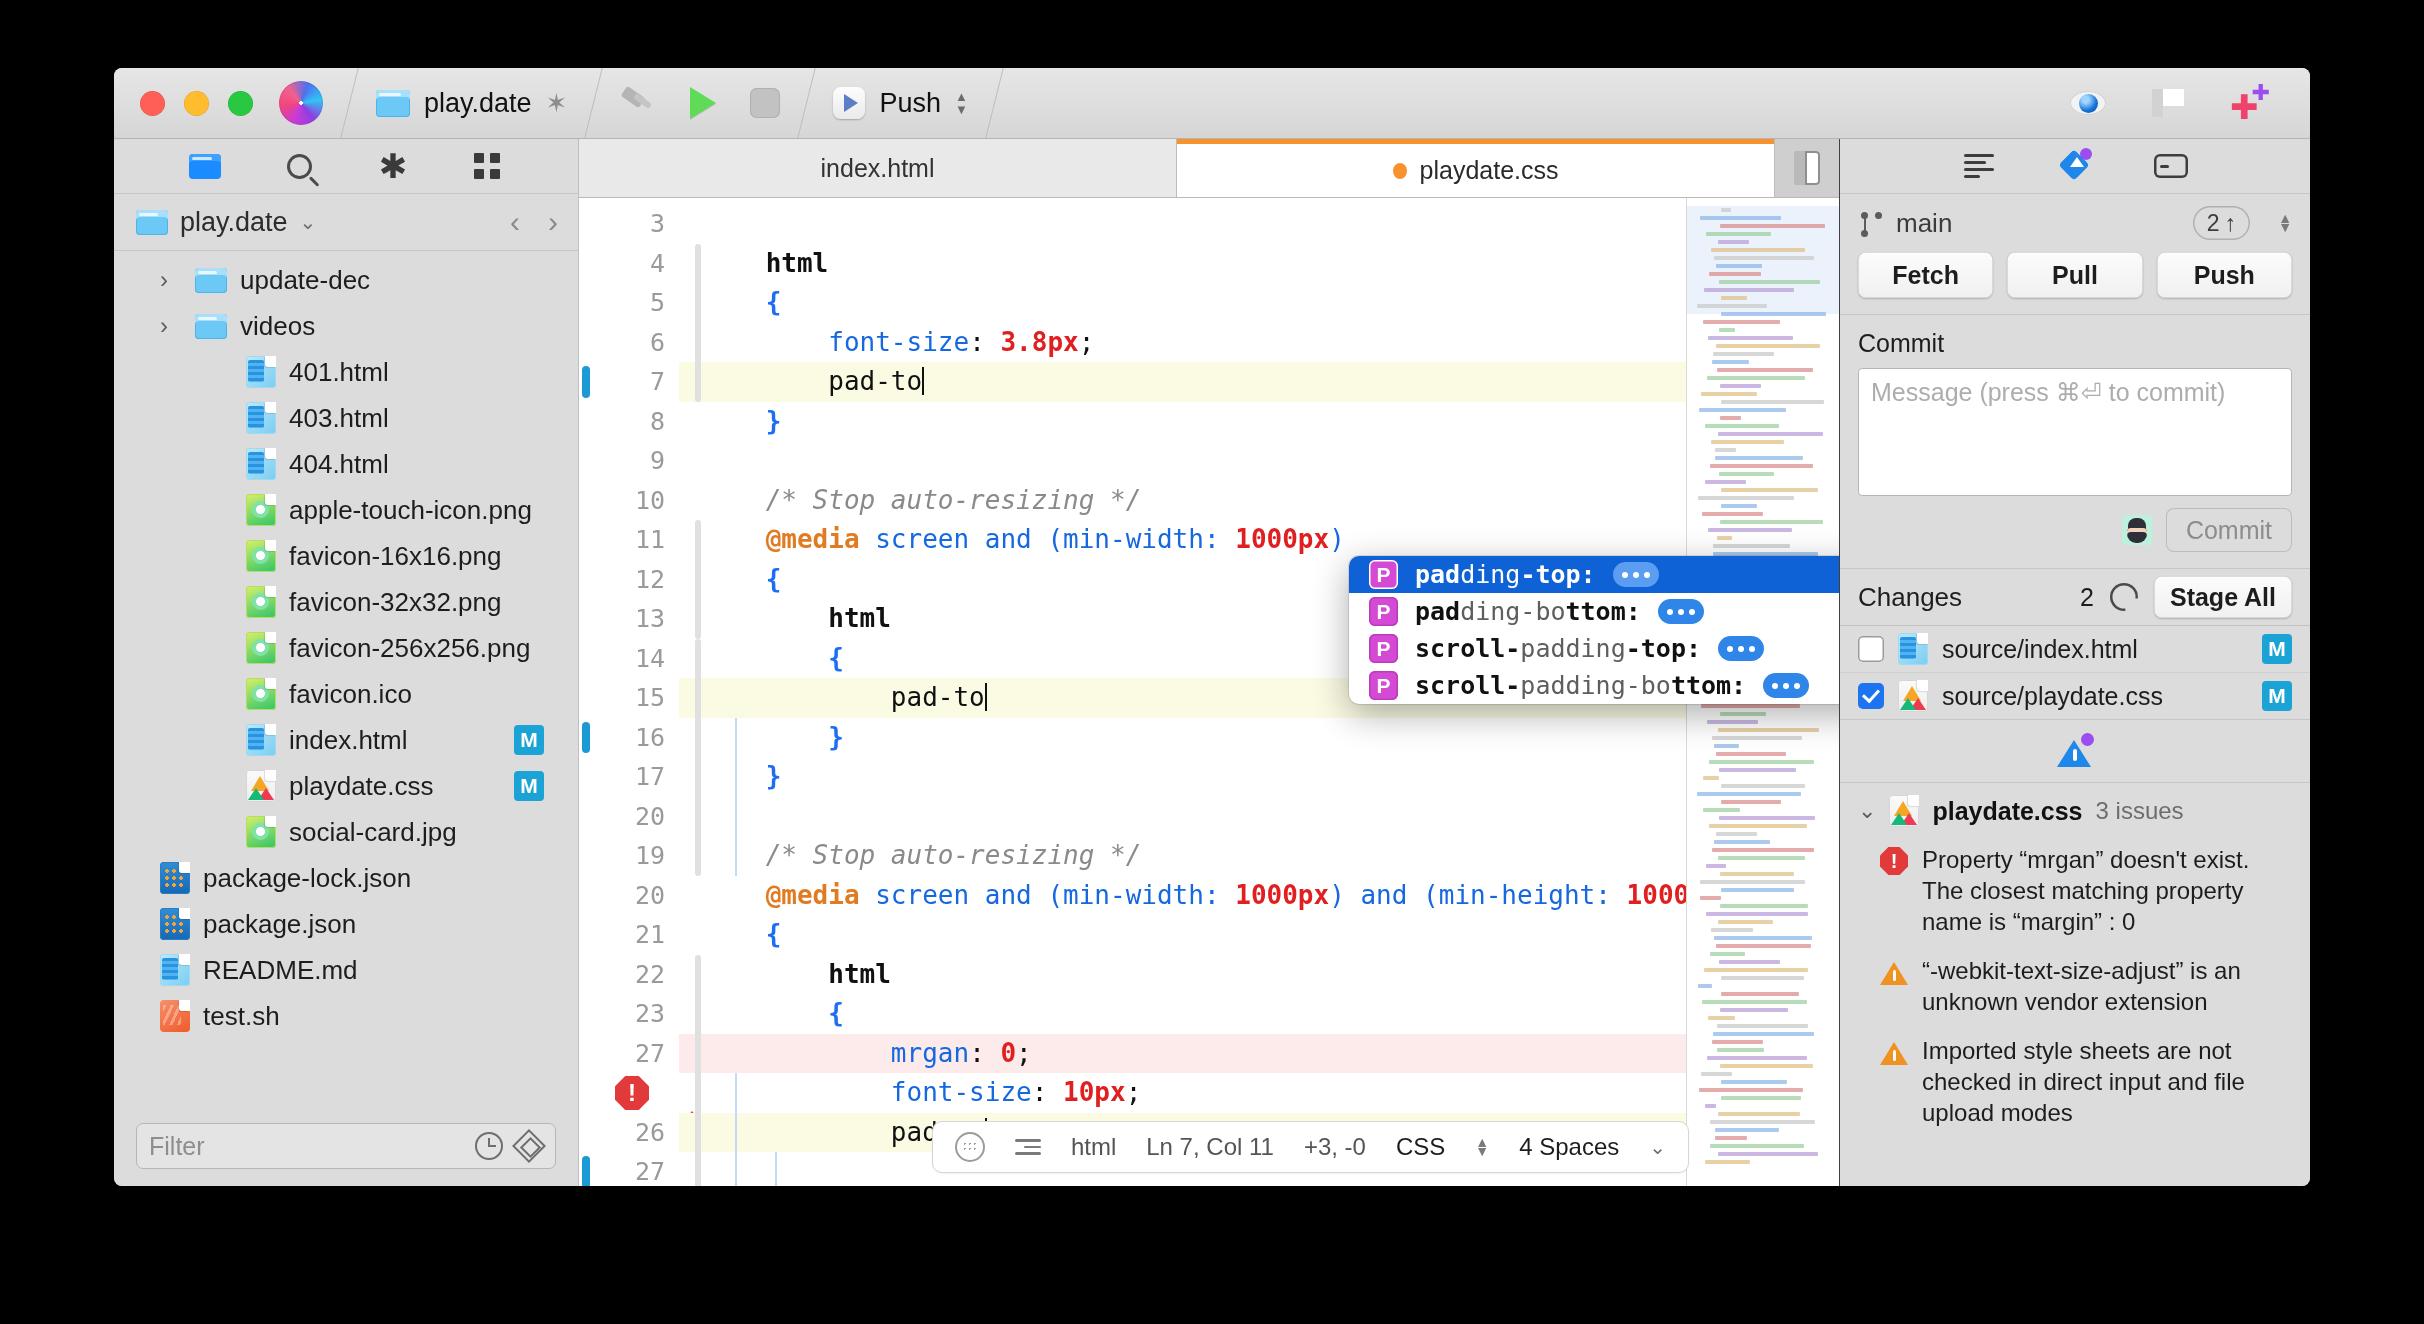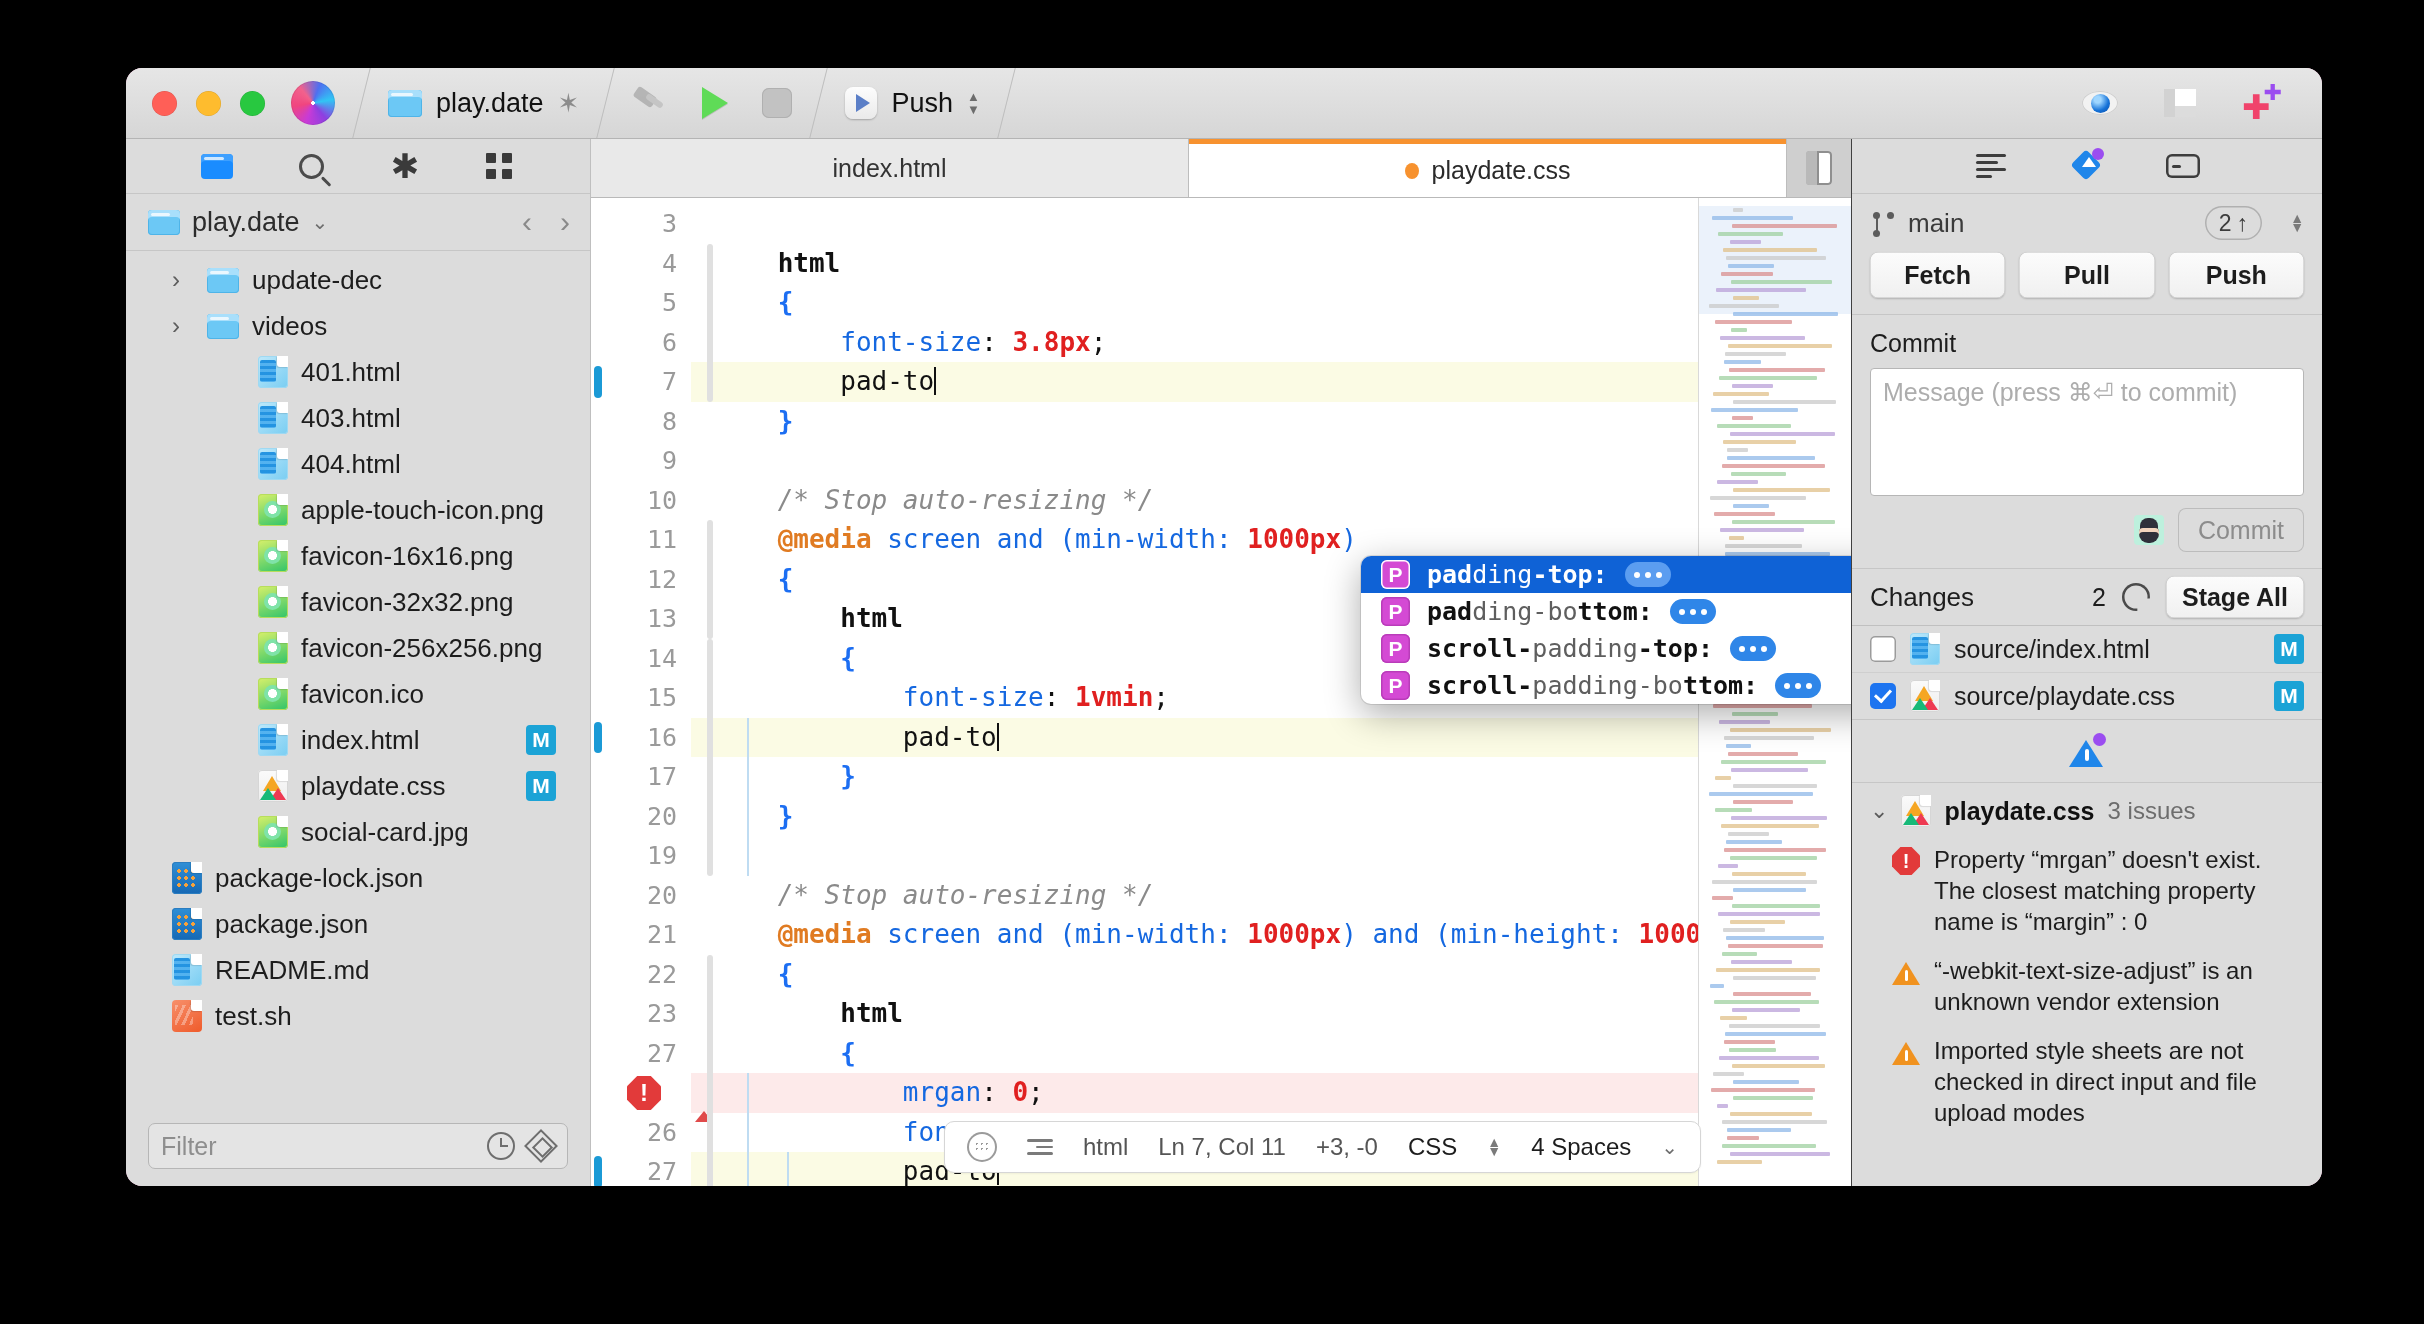--- a/index.html
+++ b/index.html
@@ -4,22 +4,22 @@
 <style>
   html,body{margin:0;padding:0;}
   body{
     width:2424px;height:1324px;
     background:#000;
     font-family:"Liberation Sans",sans-serif;
     overflow:hidden;
   }
   
   #window{
-    position:absolute;left:126px;top:68px;width:2196px;height:1118px;
-    background:#f9a8d4;border-radius:16px;overflow:hidden;
+    position:absolute;left:114px;top:68px;width:2196px;height:1118px;
+    background:#f9a8d4;border-radius:8px;overflow:hidden;
     box-shadow:0 30px 80px rgba(0,0,0,.65), 0 0 0 .5px rgba(0,0,0,.4);
   }
   
   #titlebar{
     position:relative;height:70px;width:100%;
     background:linear-gradient(#e6e6e6,#d6d6d6);
     border-bottom:1px solid #b4b4b4;
     display:flex;align-items:center;
   }
   .traffic{display:flex;gap:19px;margin-left:26px;}
@@ -515,21 +515,20 @@
             <div class="cl"><span class="kw-plain">    </span><span class="kw-brace">{</span></div>
             <div class="cl"><span class="kw-plain">        </span><span class="kw-prop">font-size</span><span class="kw-punct">: </span><span class="kw-val">3.8px</span><span class="kw-punct">;</span></div>
             <div class="cl hl"><span class="kw-plain">        </span><span class="kw-plain">pad-to</span><span class="caret"></span></div>
             <div class="cl"><span class="kw-plain">    </span><span class="kw-brace">}</span></div>
             <div class="cl"></div>
             <div class="cl"><span class="kw-plain">    </span><span class="kw-comment">/* Stop auto-resizing */</span></div>
             <div class="cl"><span class="kw-plain">    </span><span class="kw-at">@media</span><span class="kw-prop"> screen and (min-width: </span><span class="kw-val">1000px</span><span class="kw-prop">)</span></div>
             <div class="cl"><span class="kw-plain">    </span><span class="kw-brace">{</span></div>
             <div class="cl"><span class="kw-plain">        </span><span class="kw-sel">html</span></div>
             <div class="cl"><span class="kw-plain">        </span><span class="kw-brace">{</span></div>
-            <div class="cl"><span class="kw-plain">            </span><span class="kw-prop">font-size</span><span class="kw-punct">: </span><span class="kw-val">1vmin</span><span class="kw-punct">;</span></div>
             <div class="cl hl"><span class="kw-plain">            </span><span class="kw-plain">pad-to</span><span class="caret"></span></div>
             <div class="cl"><span class="kw-plain">        </span><span class="kw-brace">}</span></div>
             <div class="cl"><span class="kw-plain">    </span><span class="kw-brace">}</span></div>
             <div class="cl"></div>
             <div class="cl"><span class="kw-plain">    </span><span class="kw-comment">/* Stop auto-resizing */</span></div>
             <div class="cl"><span class="kw-plain">    </span><span class="kw-at">@media</span><span class="kw-prop"> screen and (min-width: </span><span class="kw-val">1000px</span><span class="kw-prop">) and (min-height: </span><span class="kw-val">1000px</span></div>
             <div class="cl"><span class="kw-plain">    </span><span class="kw-brace">{</span></div>
             <div class="cl"><span class="kw-plain">        </span><span class="kw-sel">html</span></div>
             <div class="cl"><span class="kw-plain">        </span><span class="kw-brace">{</span></div>
             <div class="cl err"><span class="kw-plain">            </span><span class="kw-prop">mrgan</span><span class="kw-punct">: </span><span class="kw-val">0</span><span class="kw-punct">;</span></div>

